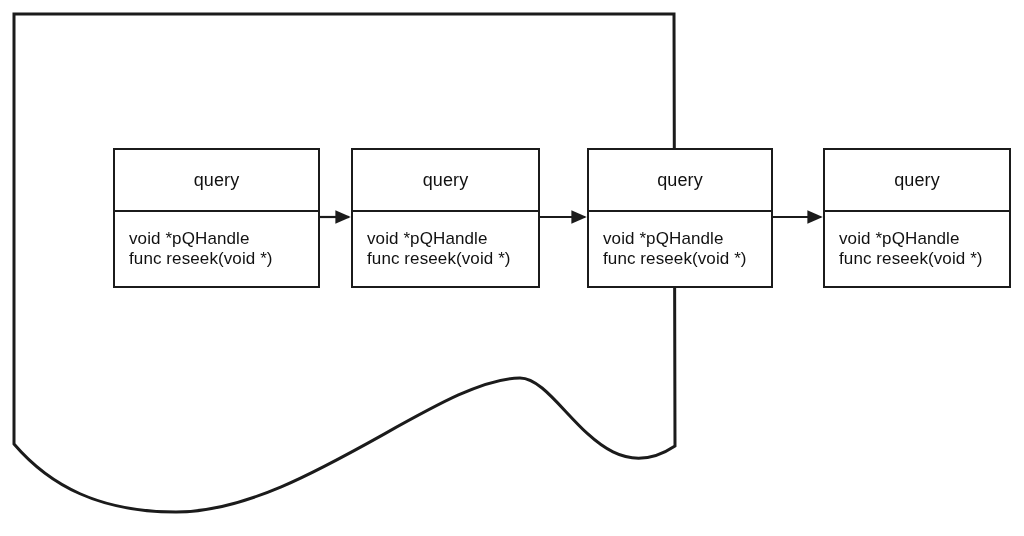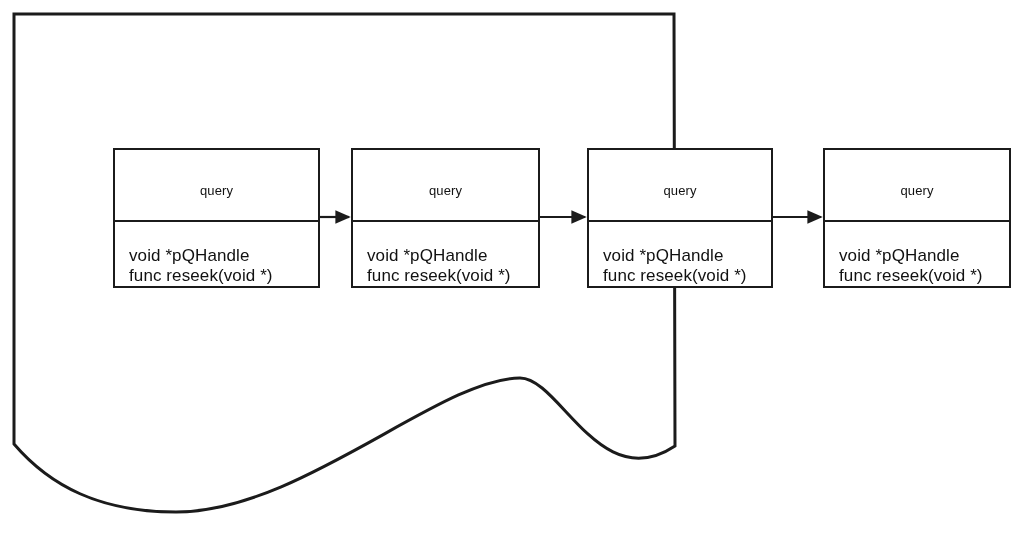--- a/index.html
+++ b/index.html
@@ -40,31 +40,30 @@
     display: flex;
     flex-direction: column;
   }
   .node-header {
     box-sizing: border-box;
     height: 62px;
     border-bottom: 2.5px solid #1b1b1b;
     display: flex;
     align-items: center;
     justify-content: center;
-    font-size: 13px;
+    font-size: 18px;
     color: #111111;
     letter-spacing: 0.1px;
-    margin-top: 10px;
   }
   .node-body {
     box-sizing: border-box;
     flex: 1;
     display: flex;
     flex-direction: column;
-    justify-content: flex-end;
+    justify-content: center;
     padding: 0 14px;
   }
   .node-field {
     font-size: 17px;
     color: #111111;
     white-space: nowrap;
     letter-spacing: 0.1px;
   }
 </style>
 </head>

